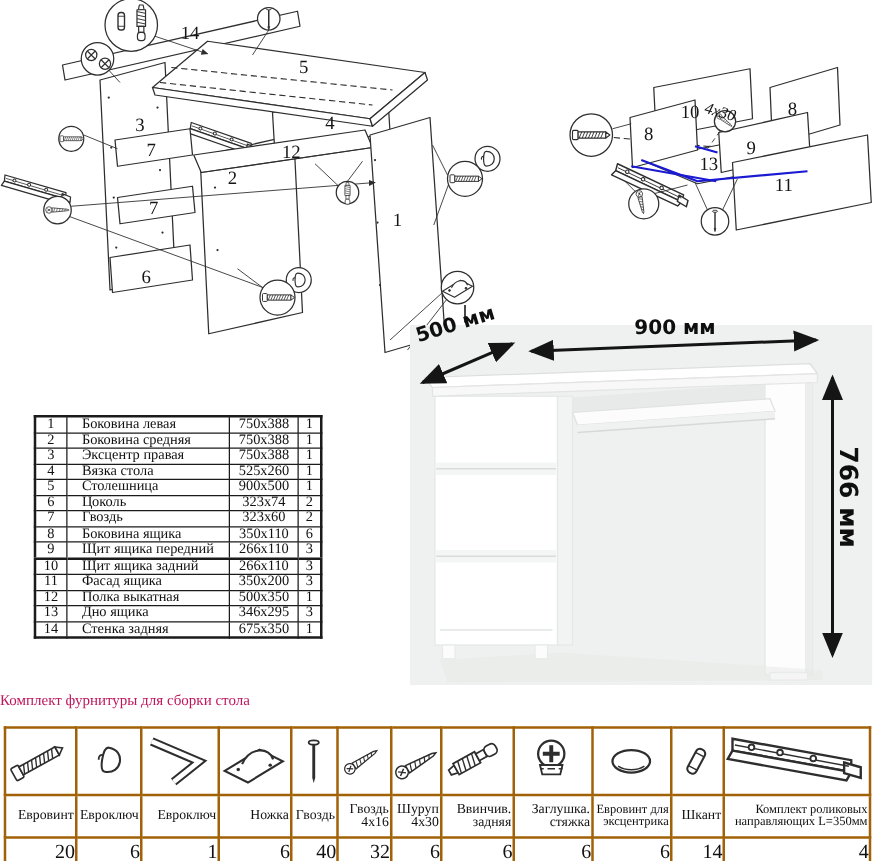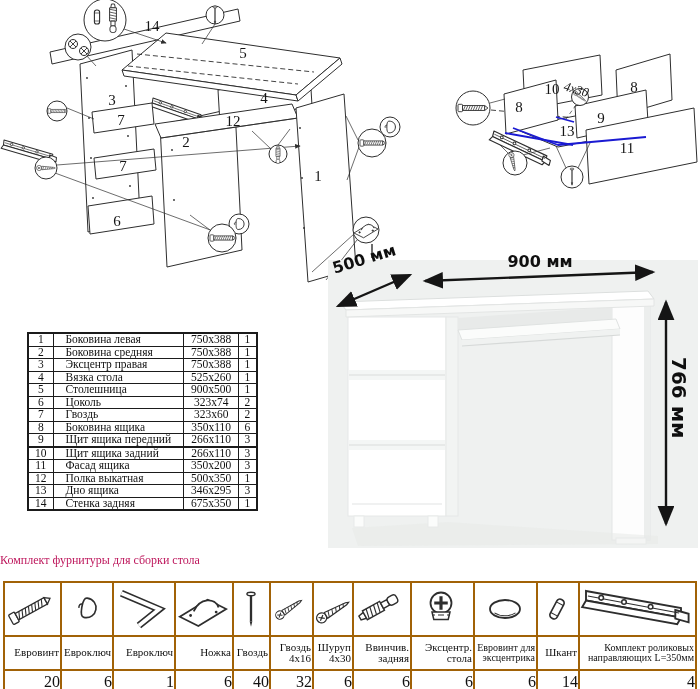--- a/index.html
+++ b/index.html
@@ -531,21 +531,21 @@
     </tr>
     <tr class="names">
       <td>Евровинт</td>
       <td>Евроключ</td>
       <td>Евроключ</td>
       <td>Ножка</td>
       <td>Гвоздь</td>
       <td>Гвоздь 4x16</td>
       <td>Шуруп 4x30</td>
       <td>Ввинчив. задняя</td>
-      <td>Эксцентр. стола</td>
+      <td>Заглушка. стяжка</td>
       <td class="sm">Евровинт для эксцентрика</td>
       <td>Шкант</td>
       <td class="sm">Комплект роликовых направляющих L=350мм</td>
     </tr>
     <tr class="qtys">
       <td>20</td>
       <td>6</td>
       <td>1</td>
       <td>6</td>
       <td>40</td>

